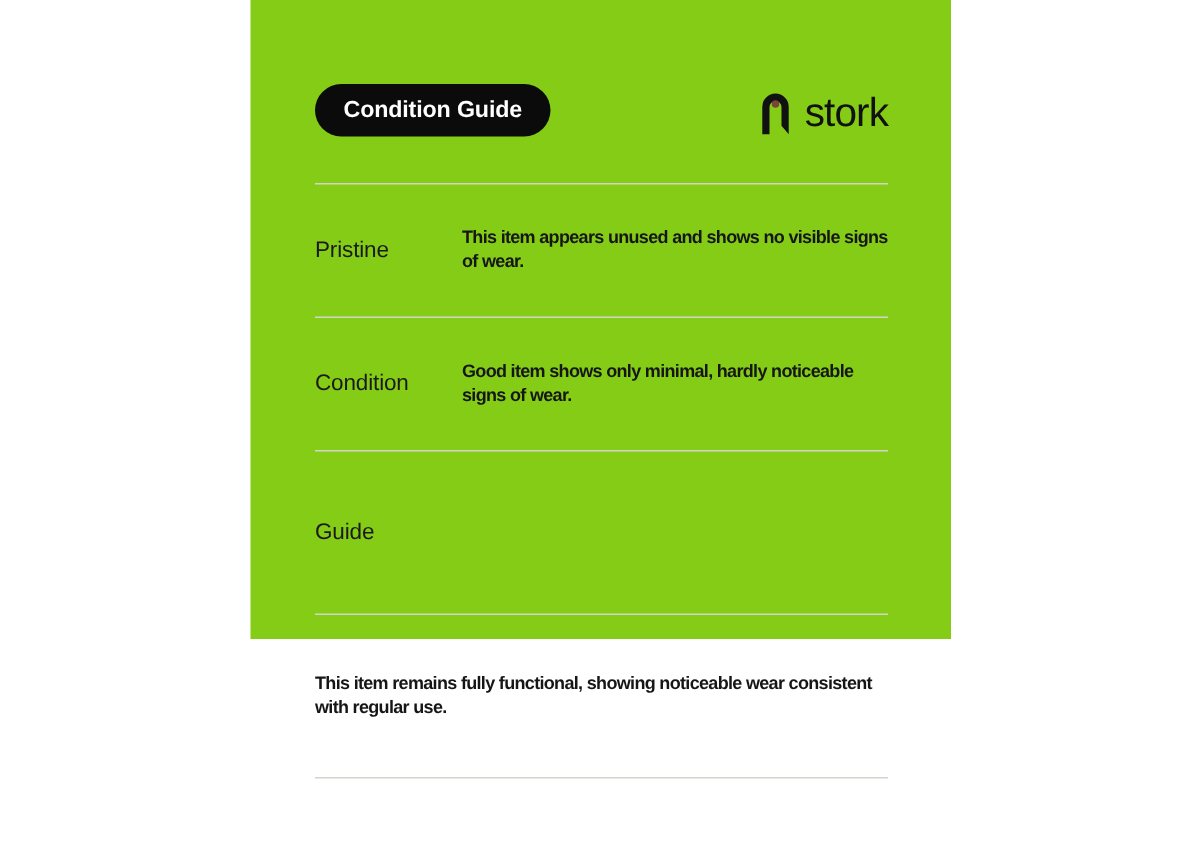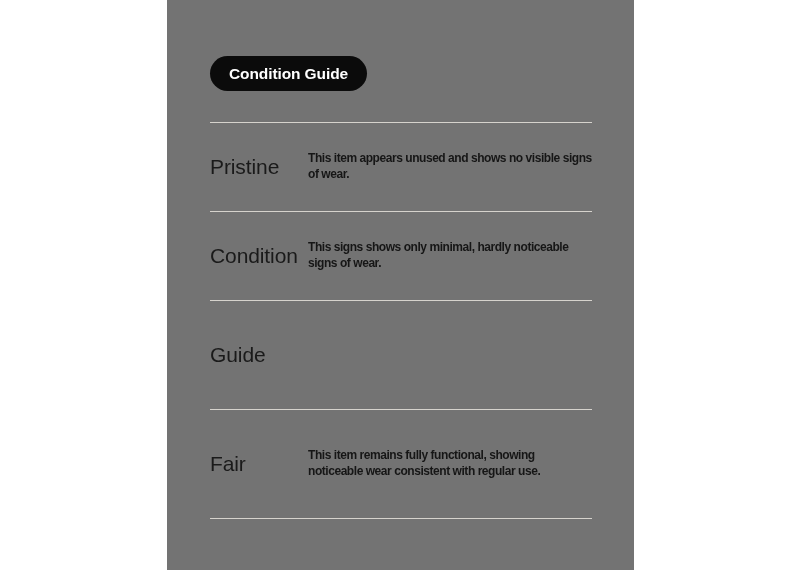--- a/index.html
+++ b/index.html
@@ -21,22 +21,22 @@
     height: 570px;
     background: #ffffff;
   }
 
   
   .card {
     position: absolute;
     left: 167px;
     top: 0px;
     width: 467px;
-    height: 570px;
-    background: #737373;
+    height: 426px;
+    background: #84cc16;
     box-sizing: border-box;
   }
 
   
   .card-header {
     position: absolute;
     left: 43px;          
     top: 56px;
     width: 382px;        
     height: 36px;
@@ -101,21 +101,21 @@
 
   .guide-row {
     display: flex;
     align-items: center;
     box-sizing: border-box;
   }
 
   .row-label {
     width: 98px;
     flex: 0 0 98px;
-    font-size: 21px;
+    font-size: 15px;
     color: #1a1a1a;
     letter-spacing: -0.1px;
     line-height: 1.3;
     padding-right: 8px;
     box-sizing: border-box;
   }
 
   .row-desc {
     flex: 1 1 auto;
     font-size: 12px;
@@ -133,49 +133,58 @@
 <body>
 
 <div class="canvas">
 
   <div class="card">
 
     <div class="card-header">
 
       <div class="badge">Condition Guide</div>
 
+      <div class="brand">
+        <span class="brand-mark">
+          <svg viewBox="0 0 24 31" width="24" height="31" aria-hidden="true">
+            <path d="M3.2 30.5 L3.2 12.2 A8.8 8.8 0 0 1 20.8 12.2 L20.8 30.5
+                     L16.0 24.8 L16.0 12.4 A4.0 4.0 0 0 0 8.0 12.4 L8.0 30.5 Z" fill="#111111"></path>
+            <circle cx="12" cy="10.4" r="2.5" fill="#7a4436"></circle>
+          </svg>
+        </span>
+        <span class="brand-name">stork</span>
+      </div>
 
     </div>
 
     <div class="guide-table">
 
       <div class="divider"></div>
 
       <div class="guide-row row-h2">
         <div class="row-label">Pristine</div>
         <div class="row-desc">This item appears unused and shows no visible signs of wear.</div>
       </div>
 
       <div class="divider"></div>
 
       <div class="guide-row row-h2">
         <div class="row-label">Condition</div>
-        <div class="row-desc">This signs shows only minimal, hardly noticeable signs of wear.</div>
+        <div class="row-desc">Good item shows only minimal, hardly noticeable signs of wear.</div>
       </div>
 
       <div class="divider"></div>
 
       <div class="guide-row row-h3">
         <div class="row-label">Guide</div>
       </div>
 
       <div class="divider"></div>
 
       <div class="guide-row row-h3">
-        <div class="row-label">Fair</div>
         <div class="row-desc">This item remains fully functional, showing noticeable wear consistent with regular use.</div>
       </div>
 
       <div class="divider"></div>
 
     </div>
 
   </div>
 
 </div>

